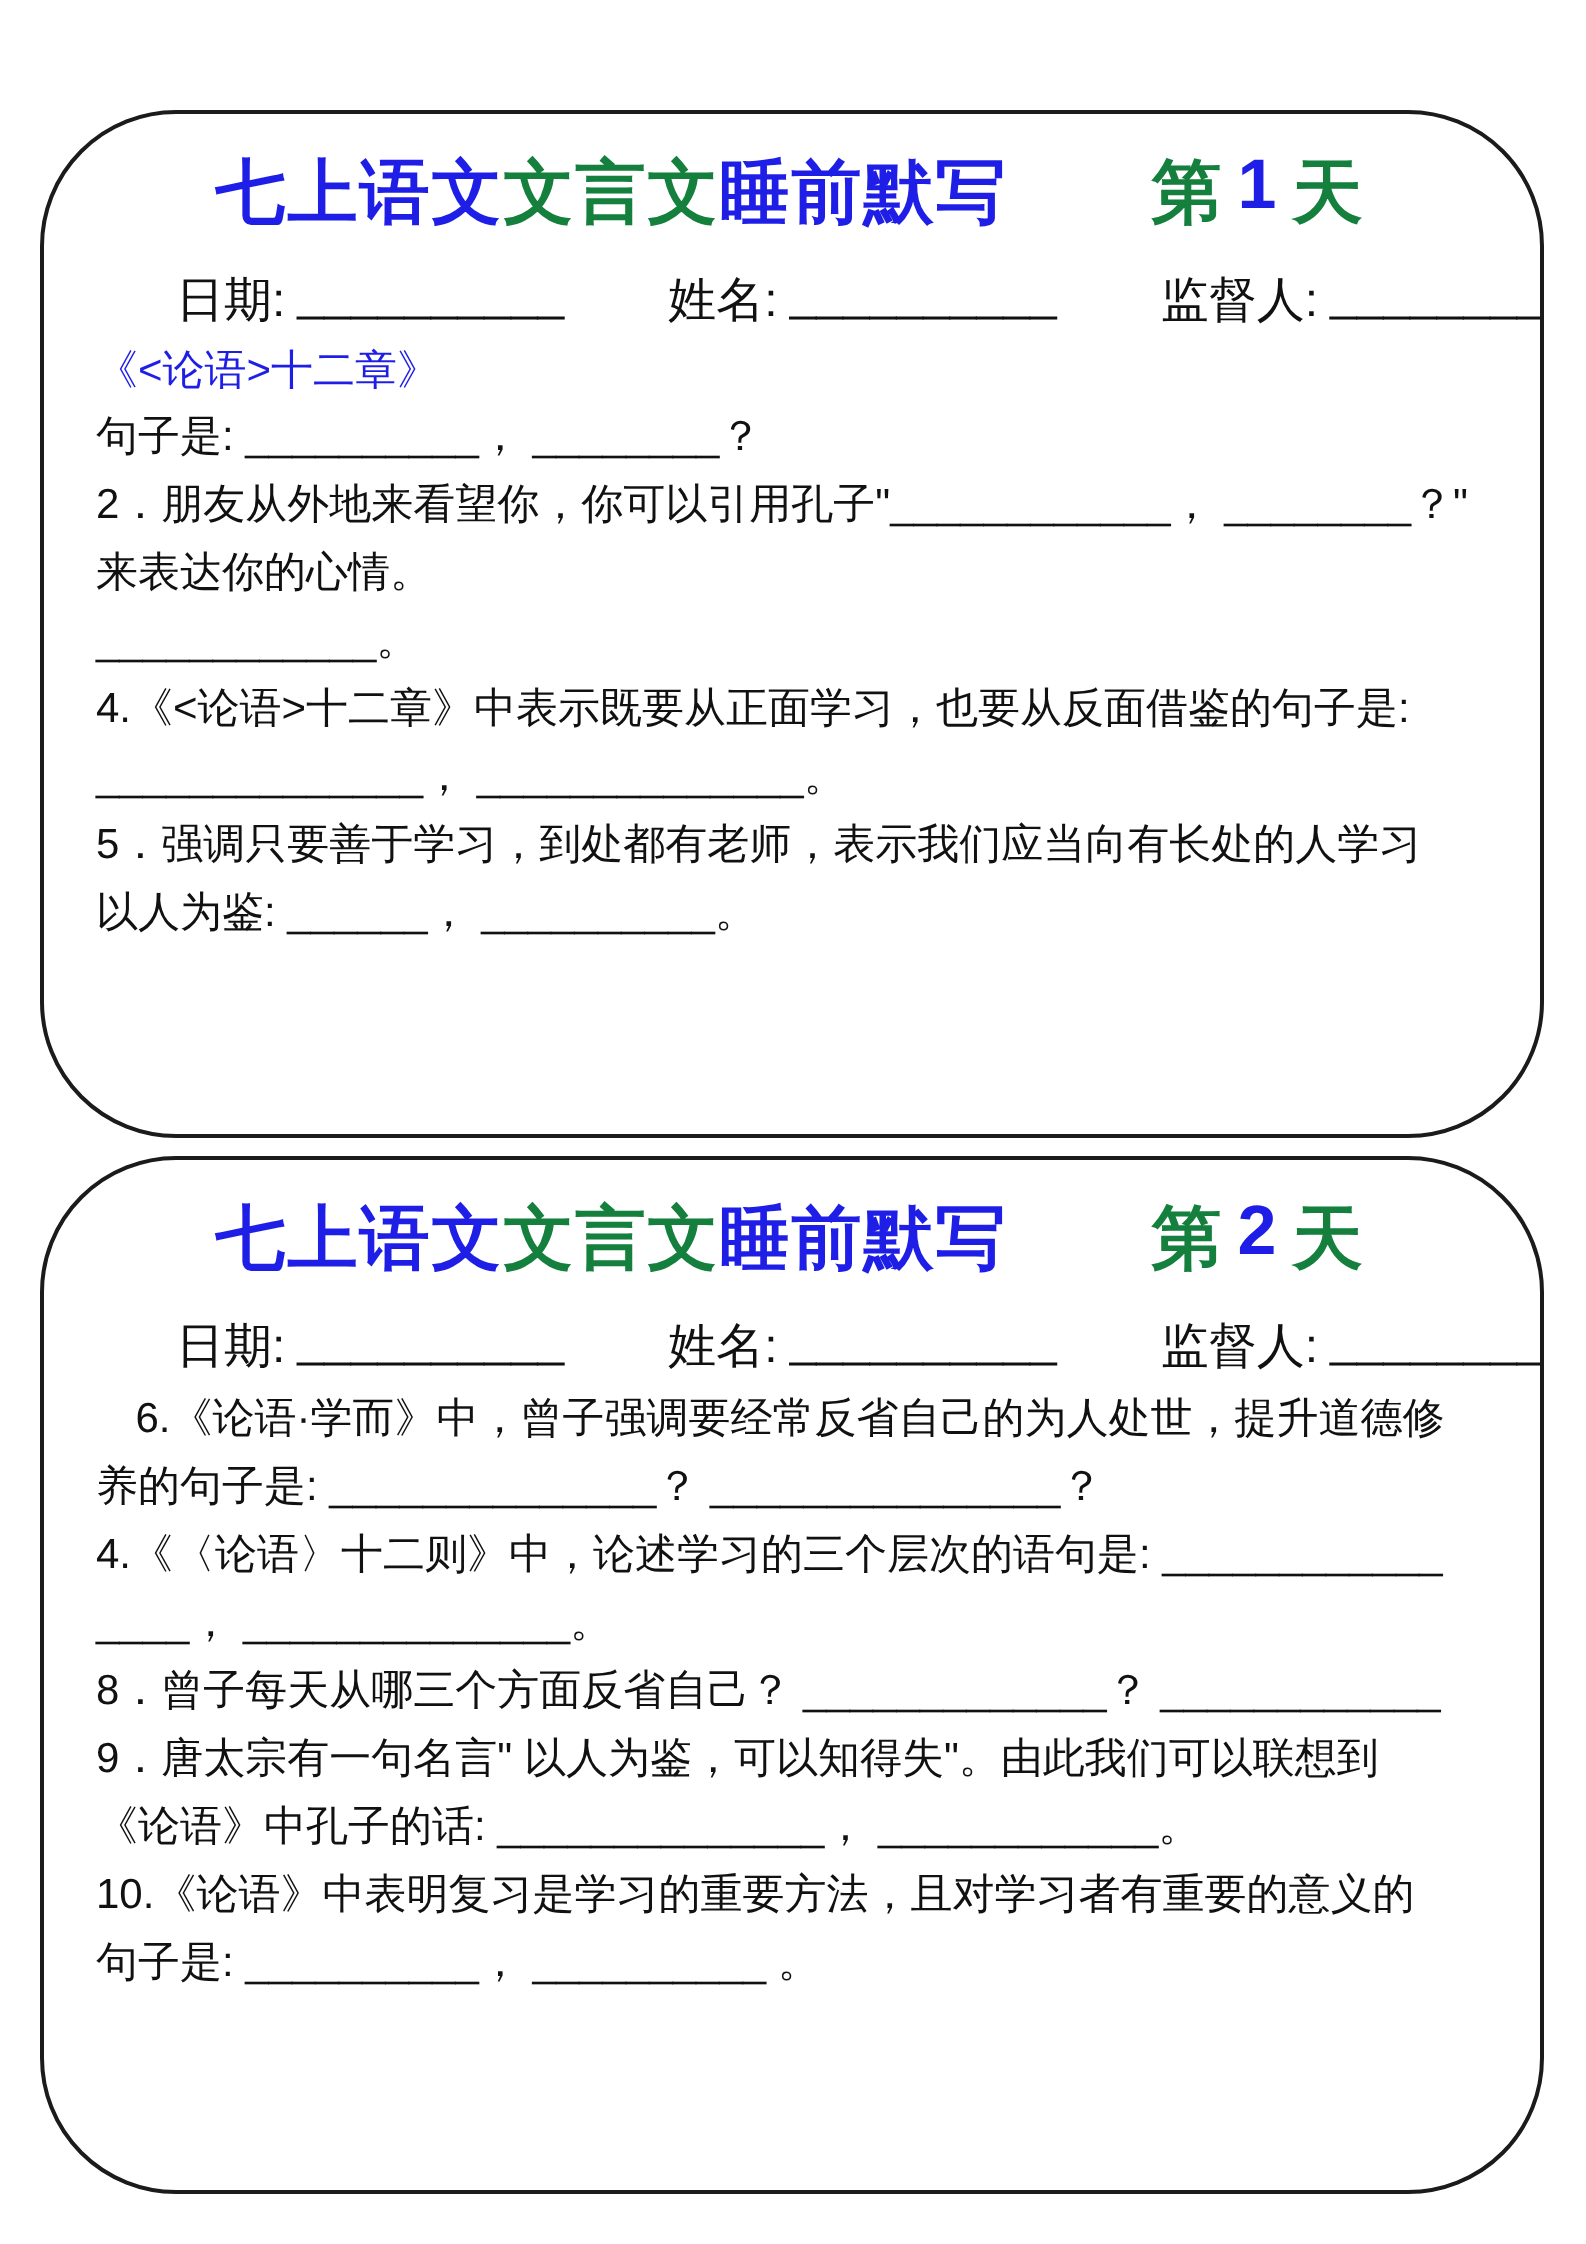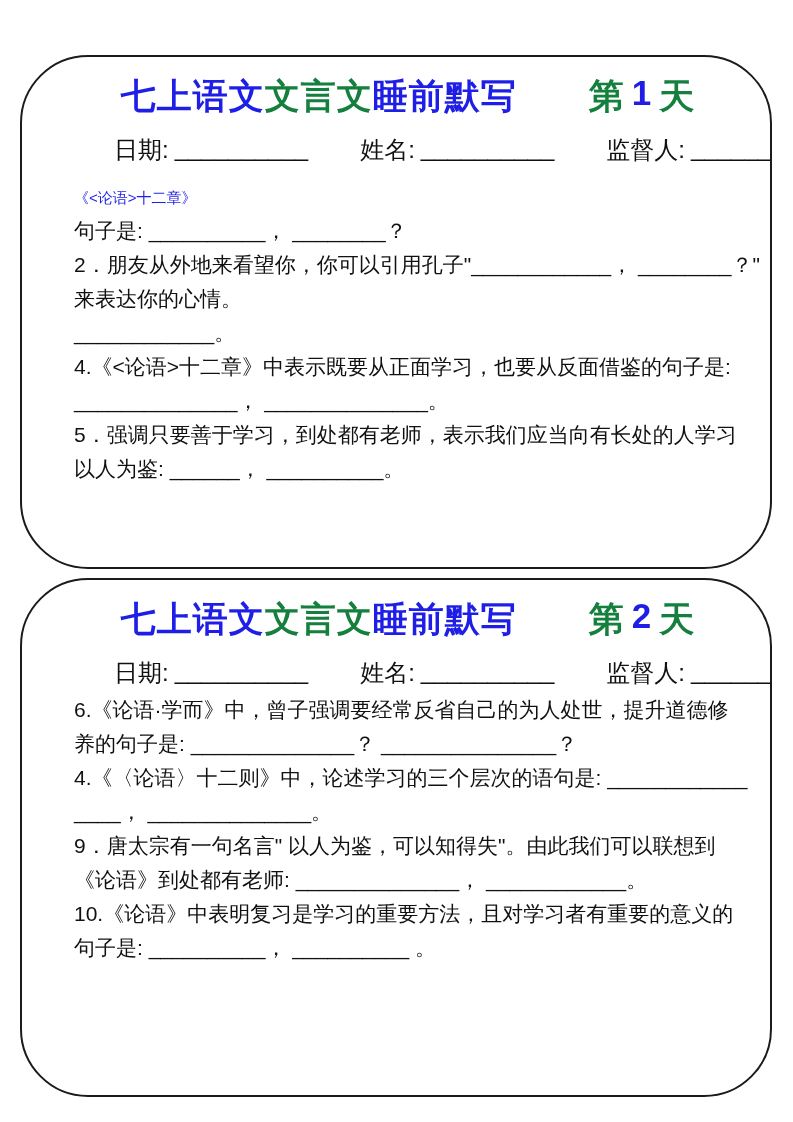--- a/index.html
+++ b/index.html
@@ -10,21 +10,21 @@
     -webkit-font-smoothing:antialiased;
   }
   .card{
     box-sizing:border-box;
     width:752px;
     margin-left:20px;
     background:#fff;
     border:2.4px solid #1b1b1b;
     border-radius:68px;
     overflow:hidden;
-    padding:14px 28px 0 52px;
+    padding:14px 28px 0 26px;
   }
   .card-1{margin-top:55px;height:514px;}
   .card-2{margin-top:9px;height:519px;}
   .title{
     display:flex;
     justify-content:center;
     align-items:baseline;
     font-size:35px;
     font-weight:700;
     letter-spacing:1px;
@@ -38,23 +38,23 @@
     display:flex;
     margin:14px 0 4px 40px;
     gap:52px;
     font-size:24px;
     white-space:nowrap;
   }
   .field{display:inline-flex;gap:6px;}
   .blank-text{letter-spacing:0;}
   .section-head{
     color:#1e1ee6;
-    font-size:15px;
+    font-size:21px;
     line-height:32px;
-    margin-top:16px;
+    margin-top:4px;
     white-space:nowrap;
   }
   .qline{
     font-size:21px;
     line-height:34px;
     white-space:nowrap;
   }
 </style>
 </head>
 <body>
@@ -118,21 +118,22 @@
     <span class="field">
       <span>姓名:</span>
       <span class="blank-text">__________</span>
     </span>
     <span class="field">
       <span>监督人:</span>
       <span class="blank-text">__________</span>
     </span>
   </div>
 
-  <div class="qline" style="margin-top:4px;">6.《论语·学而》中，曾子强调要经常反省自己的为人处世，提升道德修</div>
+  <div class="qline" style="margin-top:4px;text-align:center;">6.《论语·学而》中，曾子强调要经常反省自己的为人处世，提升道德修</div>
   <div class="qline">养的句子是: ______________？ _______________？</div>
   <div class="qline">4.《〈论语〉十二则》中，论述学习的三个层次的语句是: ____________</div>
   <div class="qline">____， ______________。</div>
+  <div class="qline">8．曾子每天从哪三个方面反省自己？ _____________？ ____________</div>
   <div class="qline">9．唐太宗有一句名言" 以人为鉴，可以知得失"。由此我们可以联想到</div>
-  <div class="qline">《论语》到处都有老师: ______________， ____________。</div>
+  <div class="qline">《论语》中孔子的话: ______________， ____________。</div>
   <div class="qline">10.《论语》中表明复习是学习的重要方法，且对学习者有重要的意义的</div>
   <div class="qline">句子是: __________， __________ 。</div>
 </section>
 
 </body></html>

